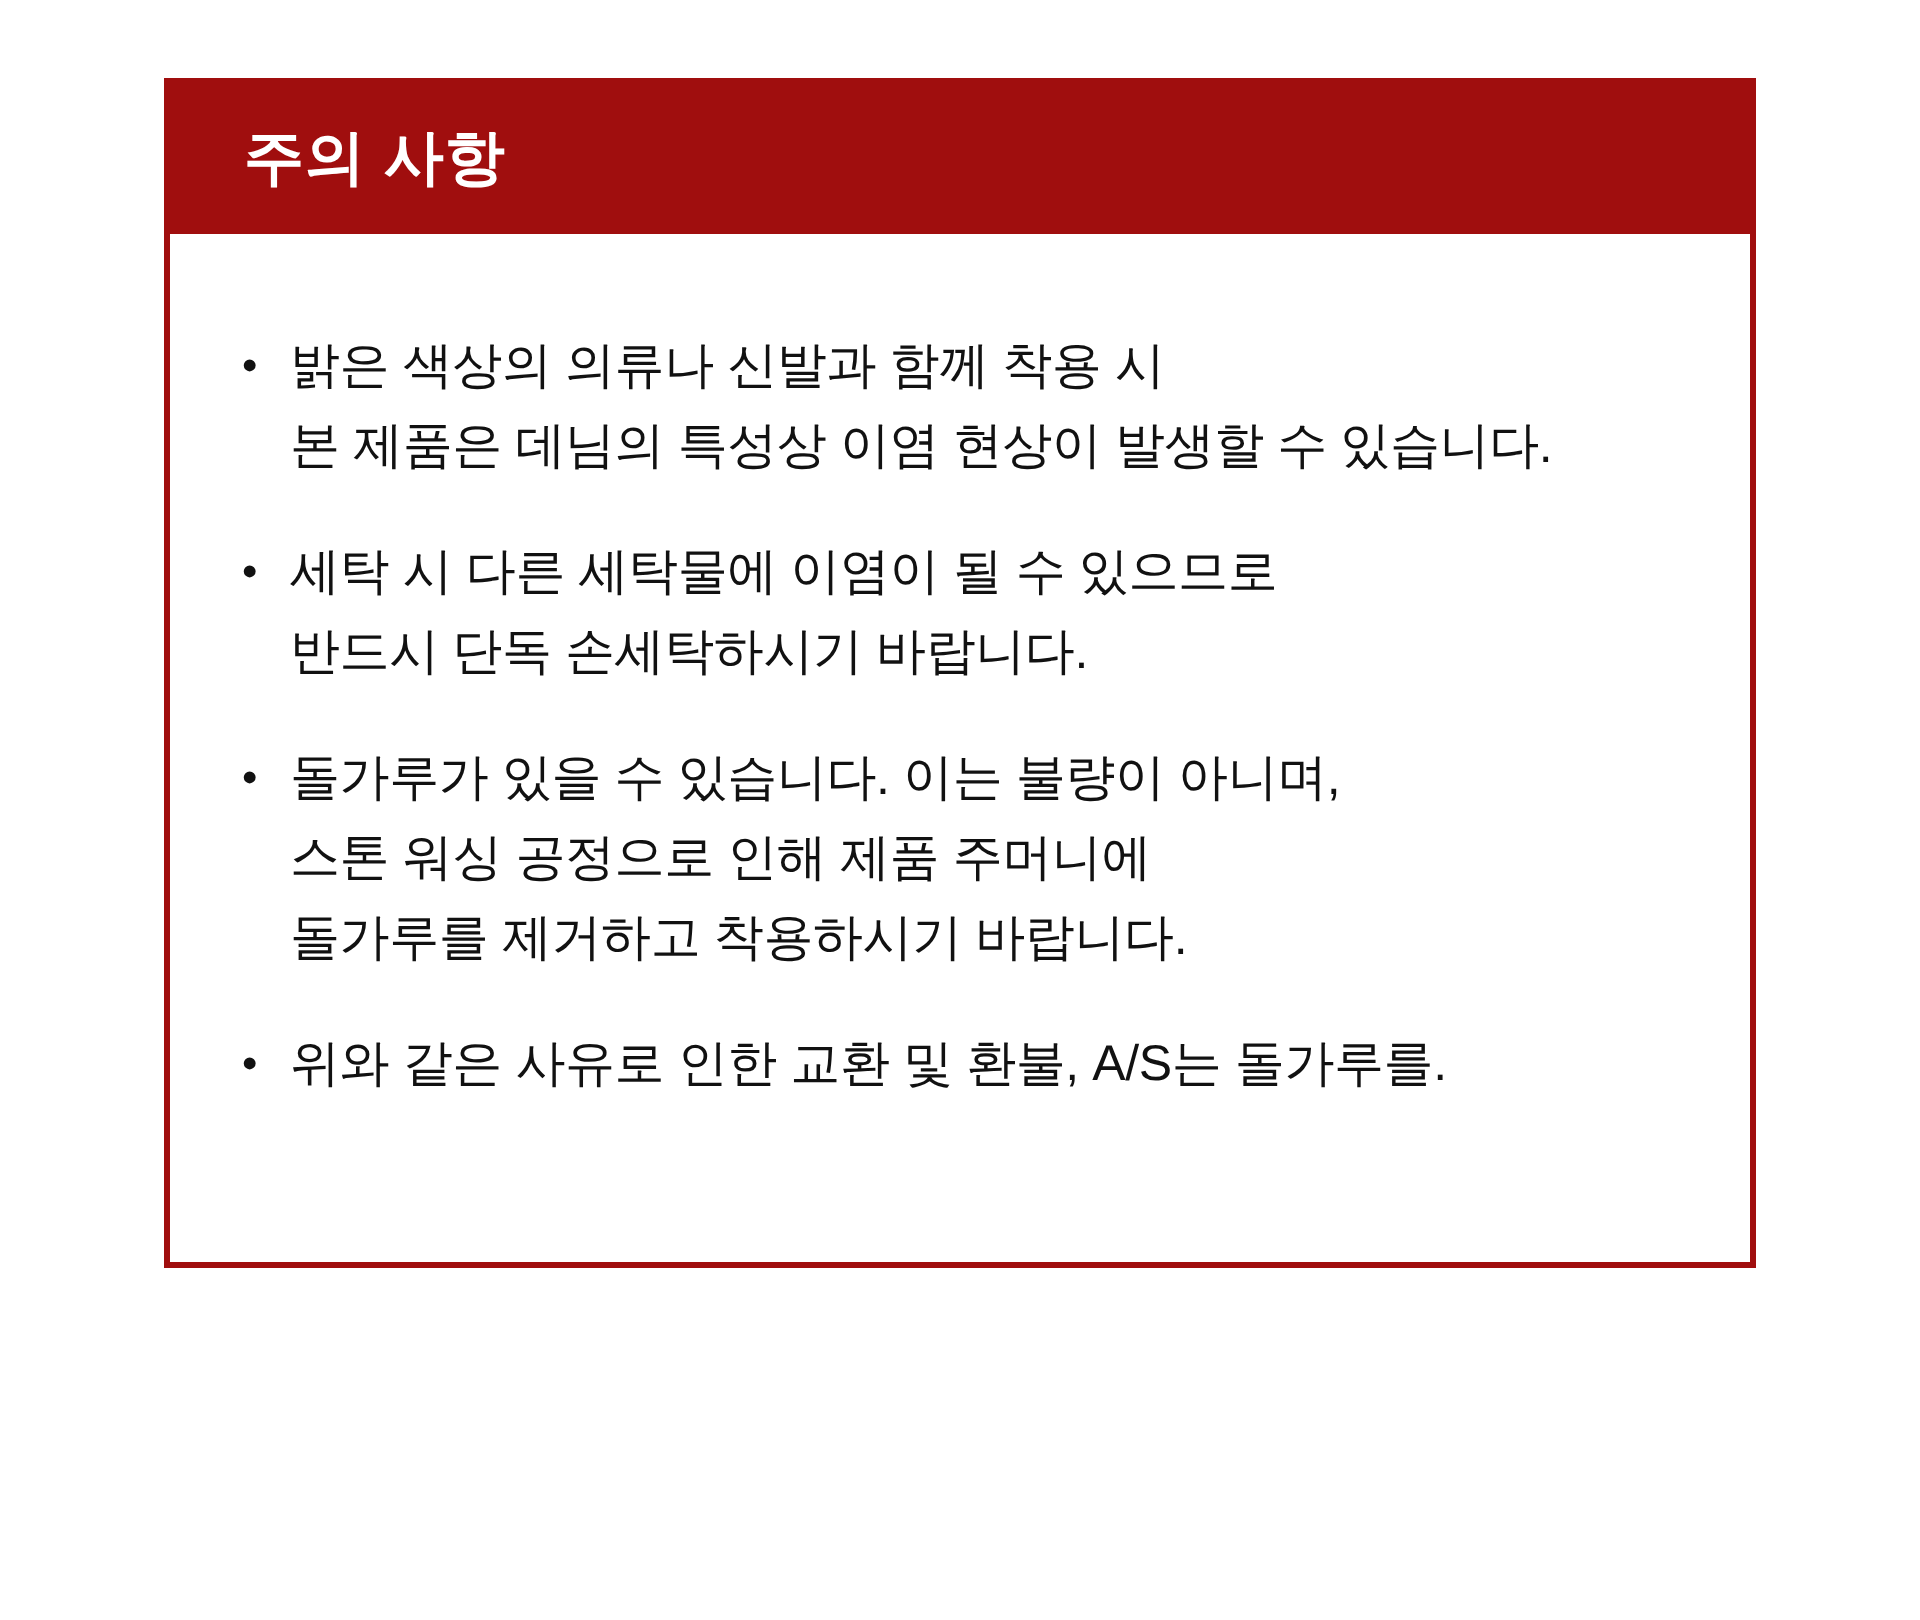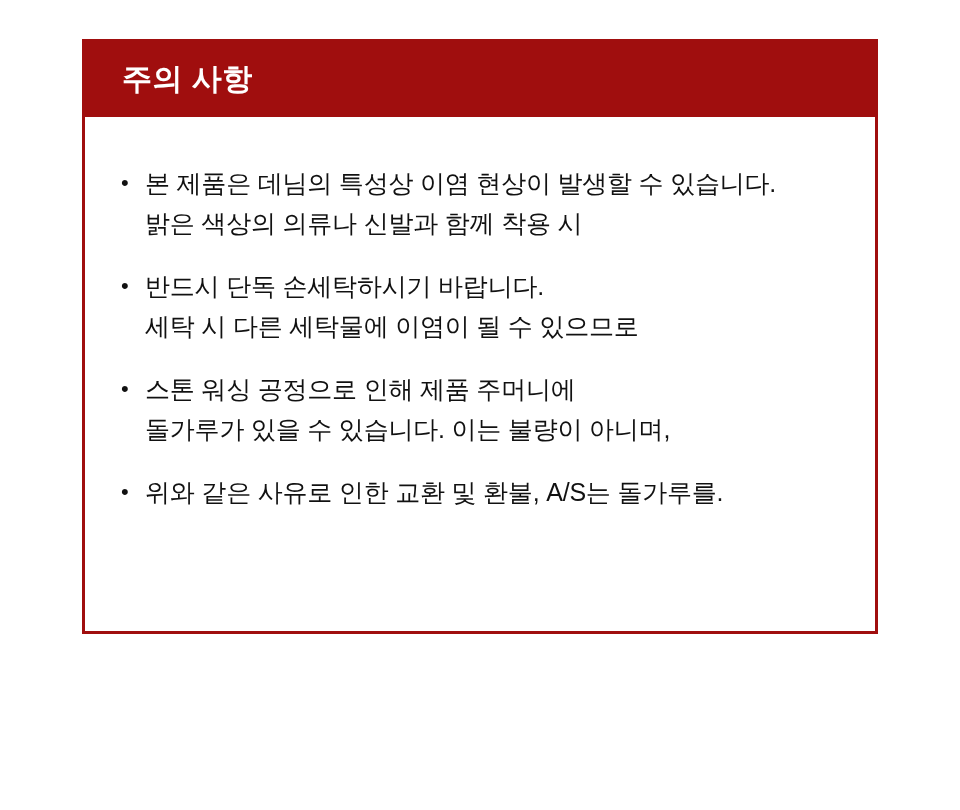--- a/index.html
+++ b/index.html
@@ -77,38 +77,39 @@
   <section class="notice-box">
     <header class="notice-header">
       <h1 class="notice-title">주의 사항</h1>
     </header>
     <div class="notice-body">
       <ul class="notice-list">
 
         <li class="notice-item">
           <span class="bullet">•</span>
           <div class="lines">
+            <div>밝은 색상의 의류나 신발과 함께 착용 시</div>
             <div>본 제품은 데님의 특성상 이염 현상이 발생할 수 있습니다.</div>
-            <div>밝은 색상의 의류나 신발과 함께 착용 시</div>
           </div>
         </li>
 
         <li class="notice-item">
           <span class="bullet">•</span>
           <div class="lines">
+            <div>세탁 시 다른 세탁물에 이염이 될 수 있으므로</div>
             <div>반드시 단독 손세탁하시기 바랍니다.</div>
-            <div>세탁 시 다른 세탁물에 이염이 될 수 있으므로</div>
           </div>
         </li>
 
         <li class="notice-item">
           <span class="bullet">•</span>
           <div class="lines">
+            <div>돌가루가 있을 수 있습니다. 이는 불량이 아니며,</div>
             <div>스톤 워싱 공정으로 인해 제품 주머니에</div>
-            <div>돌가루가 있을 수 있습니다. 이는 불량이 아니며,</div>
+            <div>돌가루를 제거하고 착용하시기 바랍니다.</div>
           </div>
         </li>
 
         <li class="notice-item">
           <span class="bullet">•</span>
           <div class="lines">
             <div>위와 같은 사유로 인한 교환 및 환불, A/S는 돌가루를.</div>
           </div>
         </li>
 

